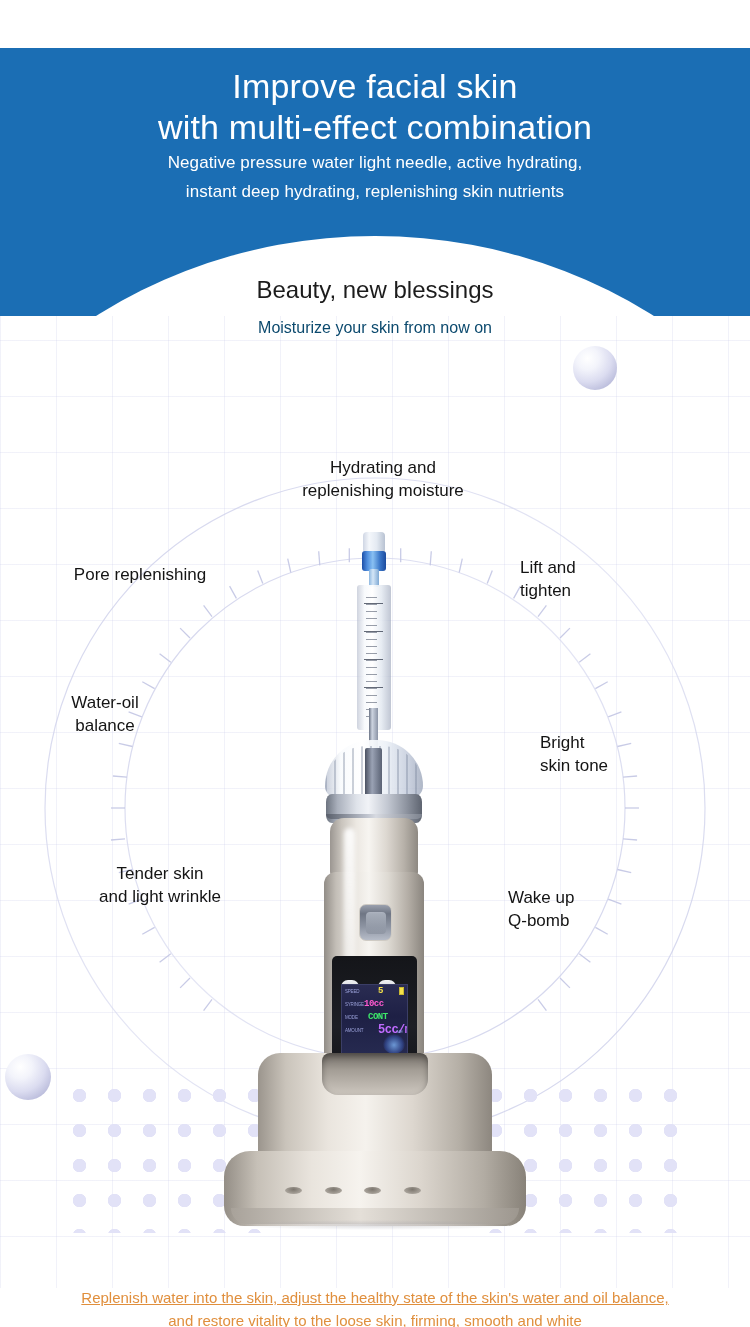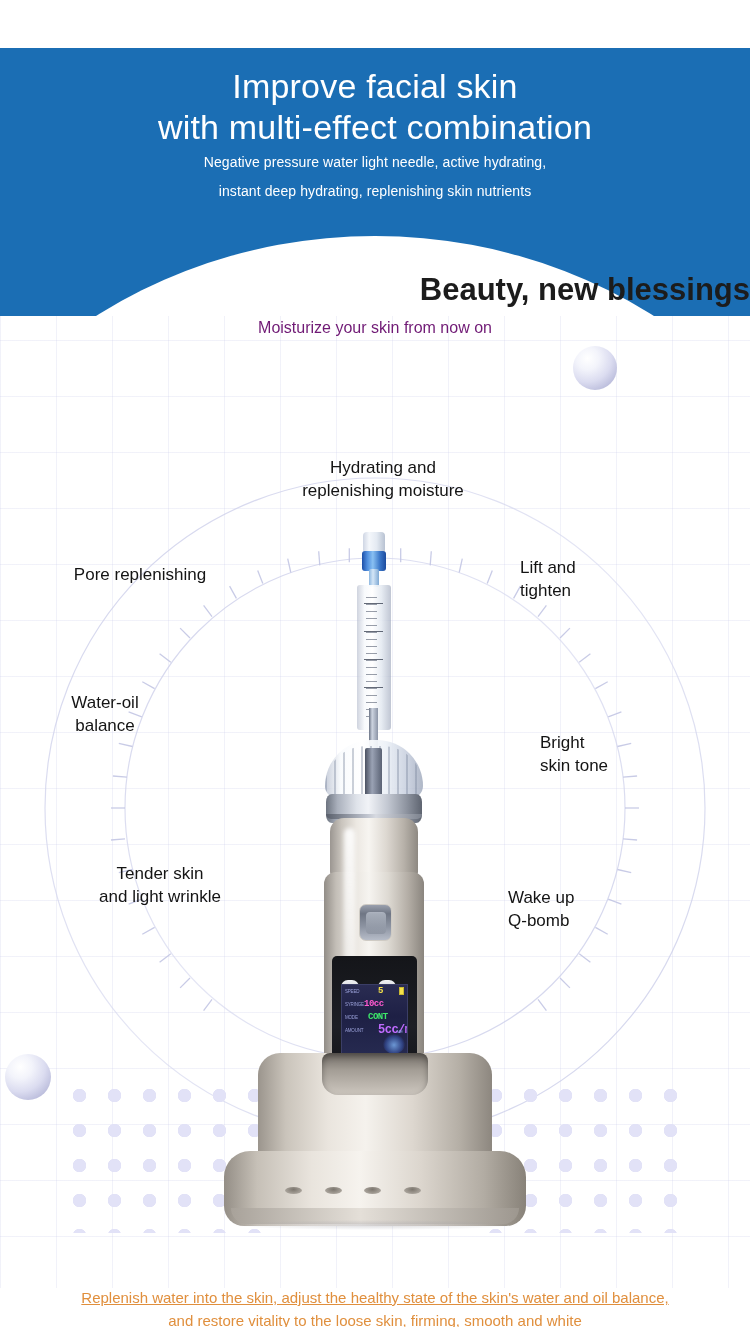--- a/index.html
+++ b/index.html
@@ -62,44 +62,43 @@
   }
   .title-line {
     color: #ffffff;
     font-size: 34px;
     font-weight: 300;
     line-height: 41px;
     letter-spacing: 0.2px;
   }
   .subtitle-line {
     color: #ffffff;
-    font-size: 14px;
+    font-size: 17px;
     font-weight: 400;
     line-height: 29px;
     letter-spacing: 0.1px;
   }
   .subtitle-line:first-of-type { margin-top: 10px; }
 
   
   .section-head {
     position: absolute;
     left: 0; top: 222px;
     width: 750px;
     text-align: center;
     z-index: 6;
   }
   .section-title {
     color: #1c1c1c;
-    font-size: 31px;
-    font-weight: 700;
+    font-size: 24px;
+    font-weight: 400;
     line-height: 40px;
-    text-align: right;
   }
   .section-sub {
-    color: #701a75;
+    color: #0c4a6e;
     font-size: 16px;
     font-weight: 400;
     margin-top: 9px;
   }
 
   
   .rings { position: absolute; left: 0; top: 0; width: 750px; height: 1327px; z-index: 2; }
 
   
   .dot-grid {

